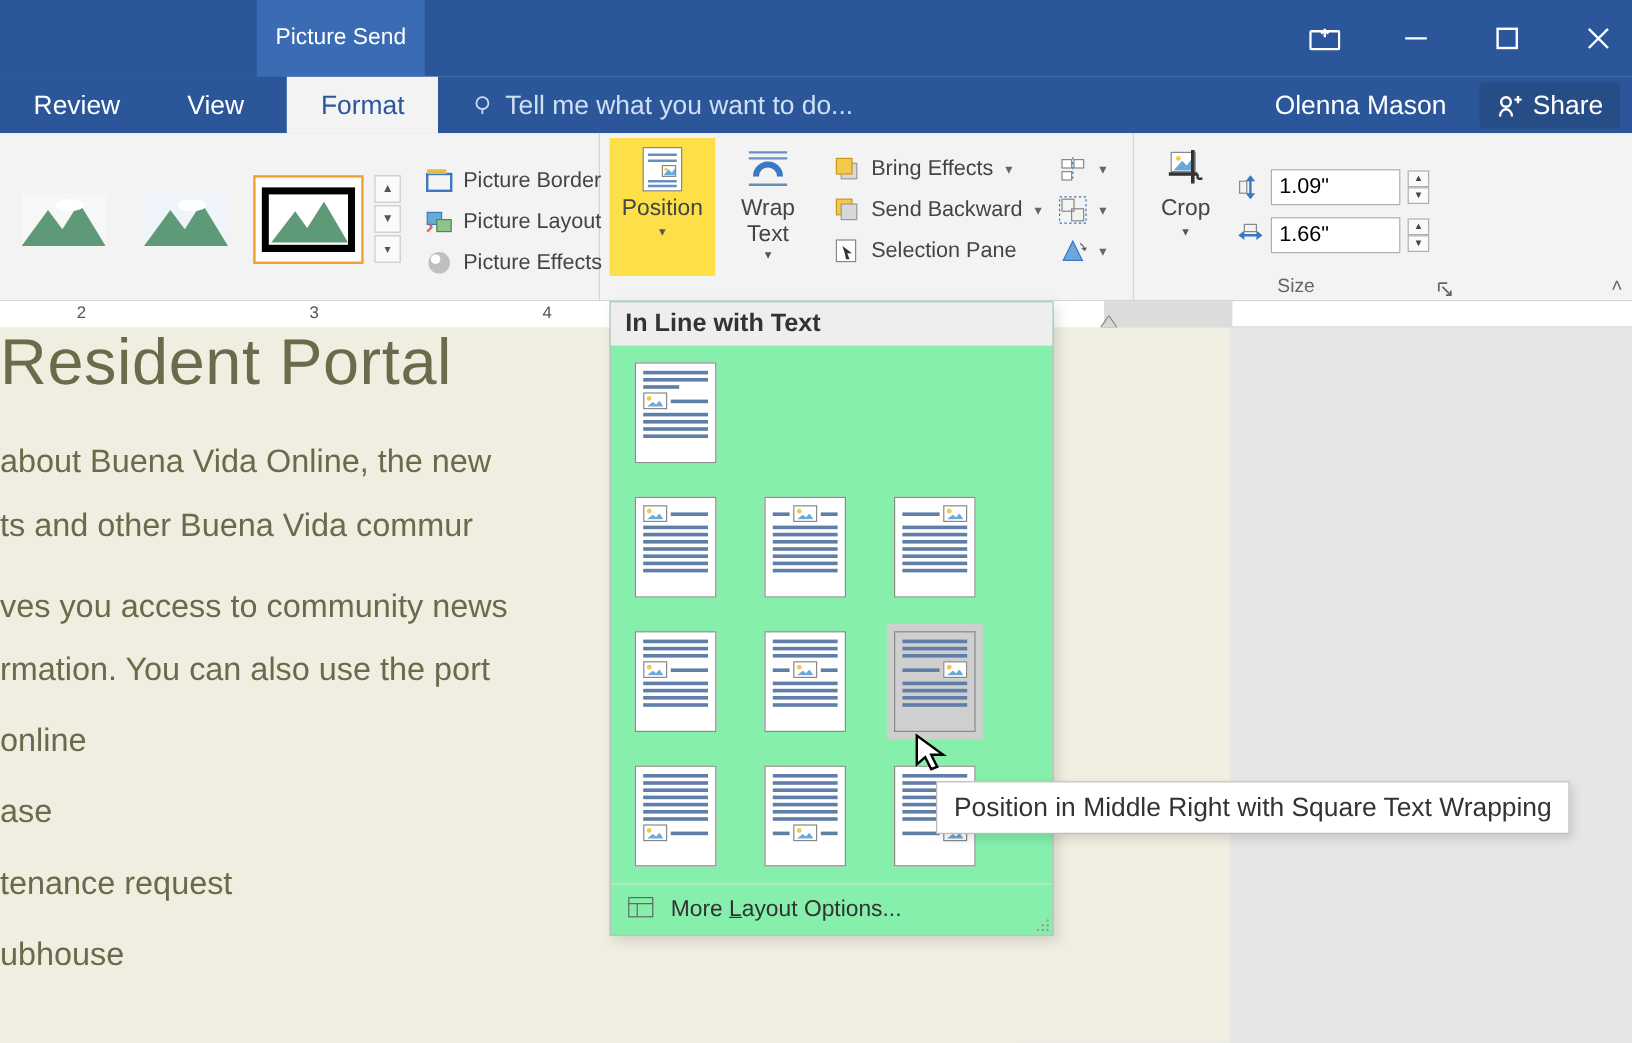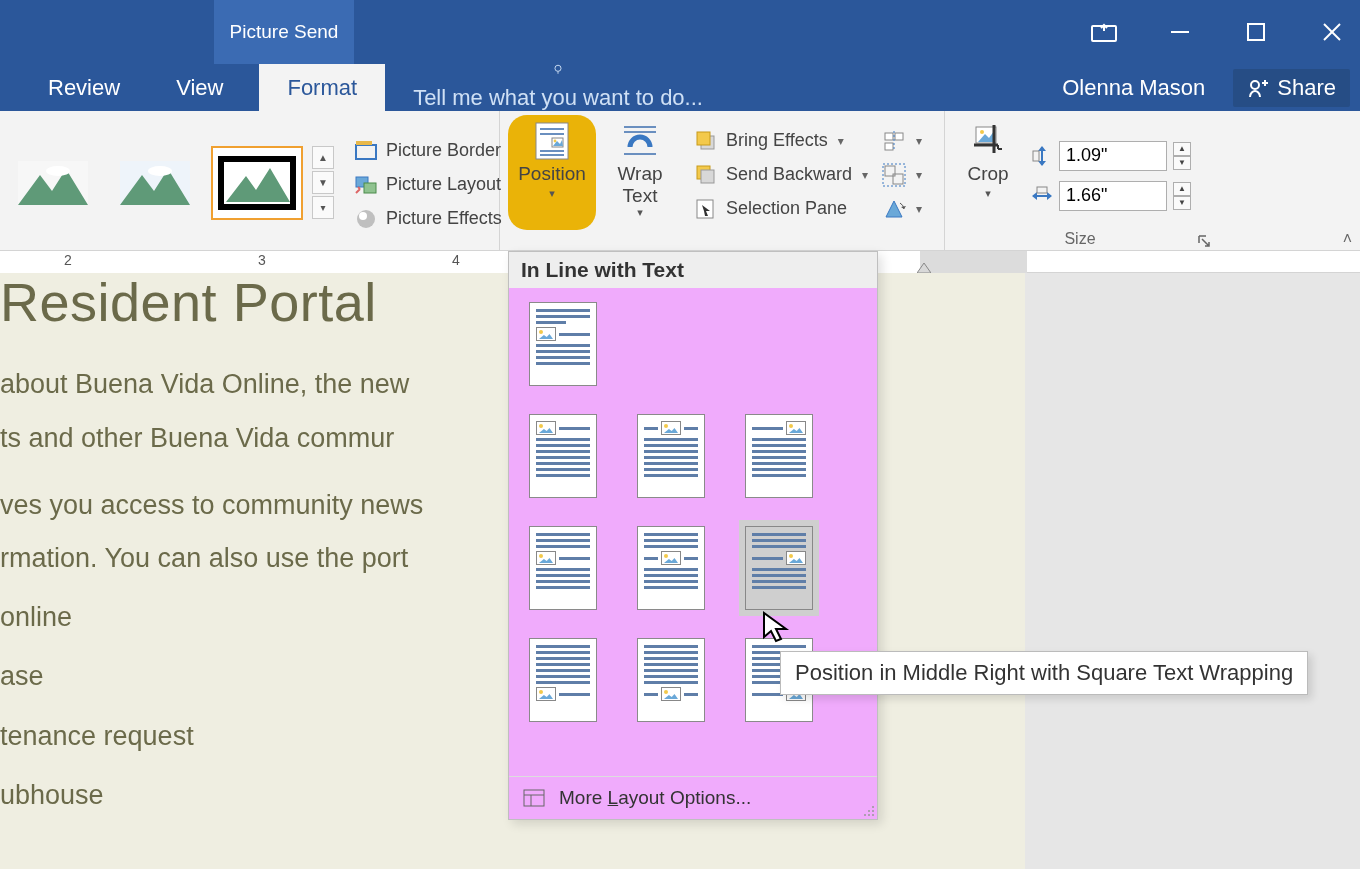--- a/index.html
+++ b/index.html
@@ -18,25 +18,24 @@
     justify-content: center; font-size: 19px;
   }
   .window-controls { display: flex; gap: 36px; align-items: center; height: 64px; }
   .window-controls .wc-btn { width: 40px; height: 40px; display: flex; align-items: center; justify-content: center; cursor: pointer; }
   .wc-btn svg { stroke: #fff; fill: none; stroke-width: 2; }
 
   
   .tabrow {
     height: 47px; background: #2b579a; color: #fff; display: flex; align-items: stretch;
     position: relative;
-    padding-left: 20px;
   }
   .tabrow .tab { padding: 0 28px; display: flex; align-items: center; font-size: 22px; cursor: pointer; }
   .tabrow .tab.active { background: #f3f3f3; color: #2b579a; }
-  .tell-me { display: flex; align-items: center; gap: 10px; margin-left: 28px; color: #cfe0f5; font-size: 22px; flex-direction: column; }
+  .tell-me { display: flex; align-items: center; gap: 10px; margin-left: 28px; color: #cfe0f5; font-size: 22px; }
   .tell-me .bulb { width: 18px; height: 18px; }
   .user-share { position: absolute; right: 10px; top: 0; height: 47px; display: flex; align-items: center; gap: 28px; font-size: 22px; }
   .share { display: flex; align-items: center; gap: 8px; background: #264d85; padding: 6px 14px; border-radius: 2px; }
   .share svg { stroke: #fff; fill: none; stroke-width: 2; }
 
   
   .ribbon {
     height: 140px; background: #f3f3f3; border-bottom: 1px solid #d4d4d4;
     display: flex; align-items: stretch; position: relative; font-size: 18px; color: #444;
   }
@@ -54,21 +53,21 @@
   .gallery-ctrl { width: 22px; display: flex; flex-direction: column; gap: 2px; margin-left: -2px; }
   .gallery-ctrl .gc { width: 22px; height: 23px; border: 1px solid #c8c8c8; background: #fafafa; display: flex; align-items: center; justify-content: center; font-size: 10px; color: #555; }
 
   .vstack { display: flex; flex-direction: column; gap: 6px; padding-top: 4px; }
   .ribbon-btn { display: flex; align-items: center; gap: 8px; padding: 2px 6px; cursor: pointer; white-space: nowrap; }
   .ribbon-btn .ico { width: 24px; height: 24px; flex: 0 0 24px; }
   .ribbon-btn .caret { font-size: 12px; color: #666; margin-left: 2px; }
 
   .big-btn { width: 88px; display: flex; flex-direction: column; align-items: center; justify-content: flex-start; padding-top: 6px; cursor: pointer; gap: 2px; height: 115px; }
   .big-btn .big-ico { width: 40px; height: 40px; }
-  .big-btn.active { background: #eab308; border-radius: 19px; }
+  .big-btn.active { background: #fde047; }
   .big-btn .lbl { font-size: 19px; text-align: center; line-height: 1.15; }
   .big-btn .caret { font-size: 11px; color: #555; }
 
   .size-fields { display: flex; flex-direction: column; gap: 10px; padding: 6px 2px 0 2px; }
   .size-row { display: flex; align-items: center; gap: 6px; }
   .size-row .dim-ico { width: 22px; height: 22px; }
   .size-row input {
     width: 108px; height: 30px; border: 1px solid #aeaeae; font-size: 18px;
     padding: 0 6px; background: #fff;
   }
@@ -88,38 +87,38 @@
   .doc-wrap { display: flex; height: calc(869px - 64px - 47px - 140px - 22px); }
   .doc-gutter-right { width: 335px; background: #e6e6e6; }
   .page { flex: 0 0 1025px; background: #efeee1; padding: 6px 0 0 0; color: #6b6a4a; font-size: 27px; line-height: 1.6; position: relative; overflow: hidden; }
   .page h1 { font-size: 54px; font-weight: 400; color: #6b6a4a; margin: -20px 0 18px 0; letter-spacing: 0.5px; }
   .page p { margin: 0 0 10px 0; }
   .bullets { margin-top: 16px; }
   .bullets div { margin-bottom: 16px; }
 
   
   .position-menu {
-    position: absolute; left: 508px; top: 251px; width: 370px; background: #f0abfc;
+    position: absolute; left: 508px; top: 251px; width: 370px; background: #86efac;
     border: 1px solid #bfbfbf; box-shadow: 4px 4px 10px rgba(0,0,0,.12); z-index: 30;
     font-size: 19px; color: #333;
   }
   .position-menu .section-hdr { background: #eee; padding: 6px 12px; font-weight: 600; font-size: 21px;}
   .thumb-row { display: flex; gap: 40px; padding: 14px 20px; }
   .pos-thumb {
     width: 68px; height: 84px; border: 1px solid #8a8a8a; background: #fff; padding: 6px 6px;
     display: flex; flex-direction: column; gap: 3px; cursor: pointer; position: relative;
   }
   .pos-thumb.hl { background: #cfcfcf; border-color: #888; box-shadow: 0 0 0 6px #cfcfcf; }
   .pos-thumb .ln { height: 3px; background: #5f7ea8; }
   .pos-thumb .ln.half { width: 55%; }
   .pos-thumb .pic { width: 20px; height: 14px; border: 1px solid #888; position: relative; background: #fff; }
   .pos-thumb .pic::before { content: ""; position: absolute; left: 2px; top: 2px; width: 4px; height: 4px; background: #f3c94b; border-radius: 50%; }
   .pos-thumb .pic::after { content: ""; position: absolute; left: 2px; right: 2px; bottom: 1px; height: 5px; background: #6aa8d8; clip-path: polygon(0 100%, 35% 20%, 55% 60%, 75% 0, 100% 100%); }
   .pos-thumb .row { display: flex; align-items: center; gap: 3px; }
-  .menu-footer { border-top: 1px solid #ddd; padding: 10px 14px; display: flex; align-items: center; gap: 14px; cursor: pointer; margin-top: 40px; }
+  .menu-footer { border-top: 1px solid #ddd; padding: 10px 14px; display: flex; gap: 14px; cursor: pointer; }
   .resize-grip { position: absolute; right: 2px; bottom: 2px; width: 12px; height: 12px; }
 
   
   .tooltip {
     position: absolute; left: 760px; top: 651px; background: #fff; border: 1px solid #bbb;
     padding: 8px 14px; font-size: 22px; color: #333; z-index: 40; box-shadow: 4px 4px 8px rgba(0,0,0,.12);
     white-space: nowrap;
     margin-left: 20px;
   }
 

